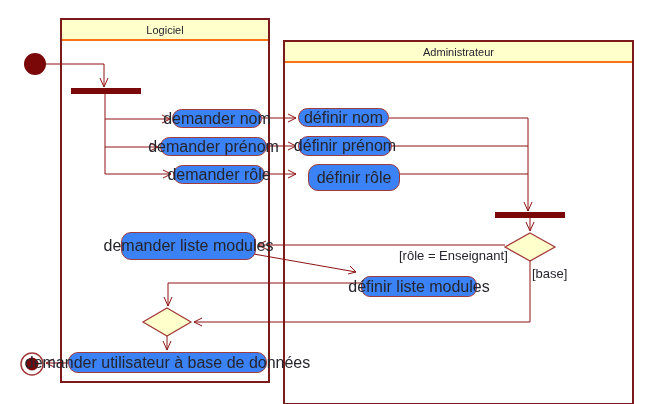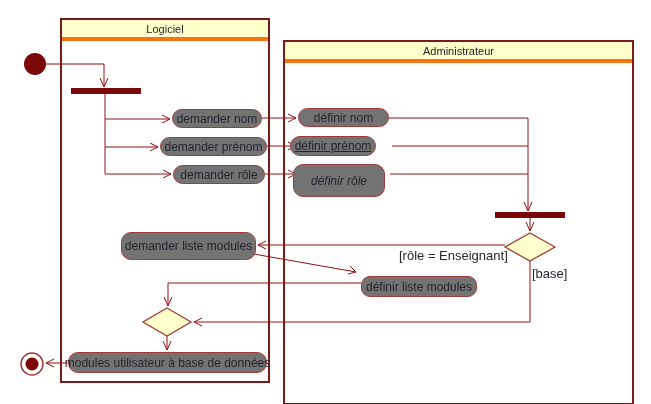--- a/index.html
+++ b/index.html
@@ -8,29 +8,29 @@
     font-family:"Liberation Sans", sans-serif; overflow:hidden;
   }
   .lane {
     position:absolute; top:18px; height:365px; box-sizing:border-box;
     border:2px solid #7B1A1A; background:transparent; z-index:0;
   }
   .lane-1 { left:60px;  width:210px; }
   .lane-2 { left:283px; width:351px;margin-top:22px; }
   .lane-header {
     height:21px; box-sizing:border-box; background:#FFFFCC;
-    border-bottom:4px solid #f97316; display:flex; align-items:center;
+    border-bottom:2px solid #f97316; display:flex; align-items:center;
     justify-content:center; font-size:11px; color:#25252E;
   }
   svg.wires { position:absolute; left:0; top:0; z-index:1; }
   .activity {
     position:absolute; box-sizing:border-box; z-index:2;
-    background:#737373; border:1.5px solid #A23B3B; border-radius:10px;
+    background:#3b82f6; border:1.5px solid #A23B3B; border-radius:10px;
     display:flex; align-items:center; justify-content:center;
-    font-size:12px; color:#25252E; white-space:nowrap;
+    font-size:16px; color:#25252E; white-space:nowrap;
   }
   .guard {
     position:absolute; z-index:2; font-size:13px; color:#25252E; white-space:nowrap;
   }
 </style>
 </head>
 <body>
 
 <div class="canvas">
 
@@ -114,27 +114,27 @@
   </svg>
 
   <div class="activity" style="left:172px; top:109px; width:90px;  height:19px;">demander nom</div>
 
   <div class="activity" style="left:160px; top:137px; width:107px; height:19px;">demander prénom</div>
 
   <div class="activity" style="left:173px; top:165px; width:92px;  height:19px;">demander rôle</div>
 
   <div class="activity" style="left:298px; top:108px; width:91px;  height:19px;">définir nom</div>
 
-  <div class="activity" style="left:290px; top:136px; width:86px;  height:20px;text-decoration:underline;">définir prénom</div>
+  <div class="activity" style="left:298px; top:136px; width:94px;  height:20px;">définir prénom</div>
 
-  <div class="activity" style="left:293px; top:164px; width:92px;  height:33px;font-style:italic;">définir rôle</div>
+  <div class="activity" style="left:308px; top:164px; width:92px;  height:27px;">définir rôle</div>
 
   <div class="activity" style="left:121px; top:232px; width:135px; height:28px;">demander liste modules</div>
 
   <div class="activity" style="left:361px; top:276px; width:116px; height:21px;border-radius:9px;">définir liste modules</div>
 
-  <div class="activity" style="left:68px;  top:352px; width:199px; height:21px;">modules utilisateur à base de données</div>
+  <div class="activity" style="left:68px;  top:352px; width:199px; height:21px;">demander utilisateur à base de données</div>
 
   <div class="guard" style="left:399px; top:248px;">[rôle = Enseignant]</div>
 
   <div class="guard" style="left:532px; top:266px;">[base]</div>
 
 </div>
 
 </body></html>

